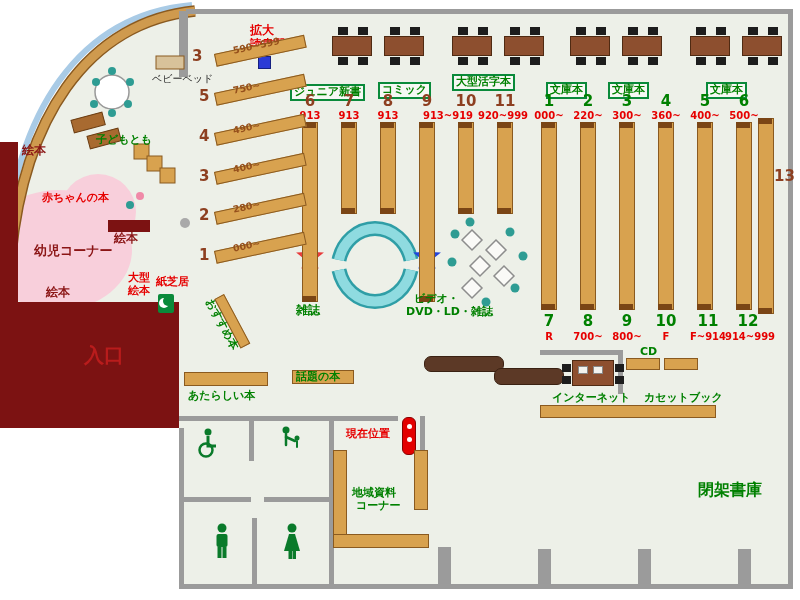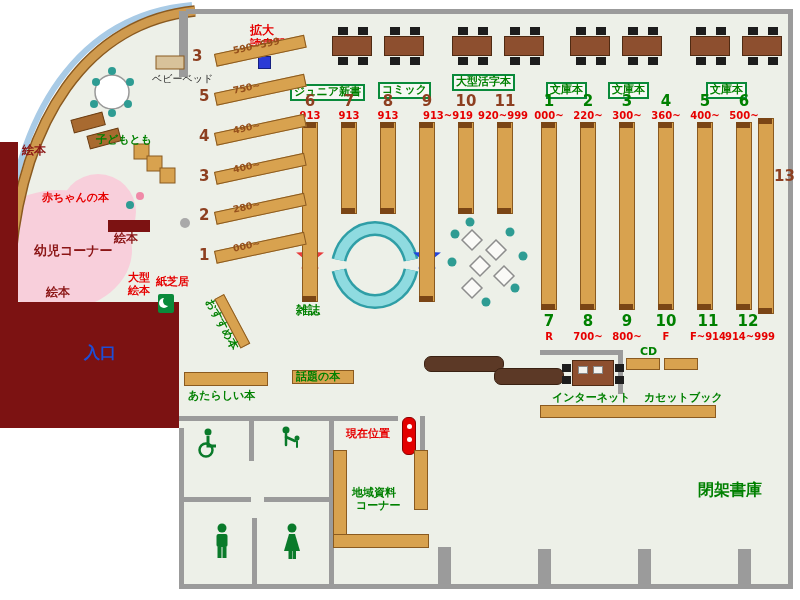--- a/index.html
+++ b/index.html
@@ -277,23 +277,27 @@
   <div class="abs m" style="left:34px;top:244px;font-size:13px">幼児コーナー</div>
   <div class="abs m" style="left:22px;top:144px">絵本</div>
   <div class="abs m" style="left:114px;top:232px">絵本</div>
   <div class="abs m" style="left:46px;top:286px">絵本</div>
   <div class="abs r" style="left:128px;top:272px">
     <div>大型</div>
     <div>絵本</div>
   </div>
   <div class="abs r" style="left:156px;top:276px">紙芝居</div>
 
-  <div class="abs" style="left:84px;top:344px;font-size:16px;font-weight:bold;color:#1d4ed8">入口</div>
+  <div class="abs" style="left:84px;top:344px;font-size:20px;font-weight:bold;color:#b91c1c">入口</div>
 
   <div class="abs g" style="left:296px;top:304px;font-size:12px">雑誌</div>
+  <div class="abs g" style="left:406px;top:293px">
+    <div style="padding-left:8px">ビデオ・</div>
+    <div>DVD・LD・雑誌</div>
+  </div>
 
   <div class="hshelf" style="left:184px;top:372px;width:84px;height:14px"></div>
   <div class="abs g" style="left:188px;top:390px">あたらしい本</div>
   <div class="hshelf" style="left:292px;top:370px;width:62px;height:14px"></div>
   <div class="abs g" style="left:296px;top:371px">話題の本</div>
 
   <div class="counter" style="left:424px;top:356px;width:80px;height:16px"></div>
   <div class="counter" style="left:494px;top:368px;width:70px;height:17px"></div>
 
   <div class="abs r" style="left:346px;top:428px;font-size:11px">現在位置</div>

